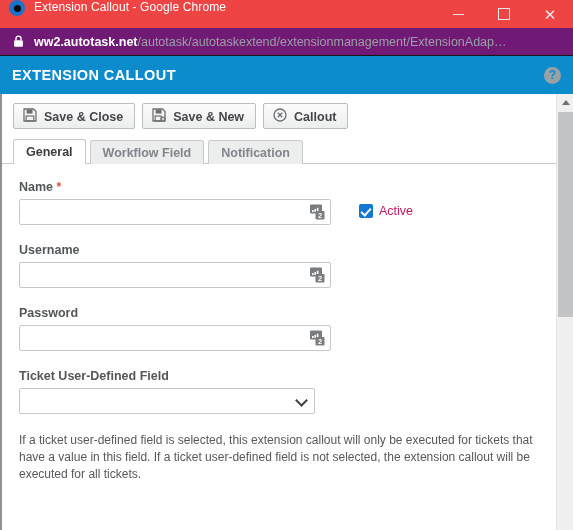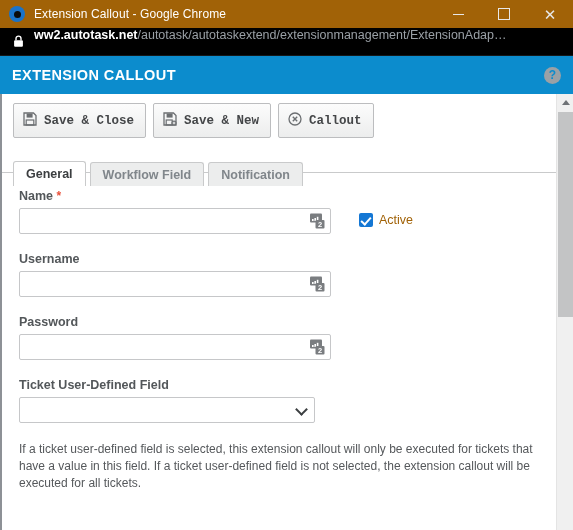--- a/index.html
+++ b/index.html
@@ -7,23 +7,22 @@
     margin: 0; padding: 0;
     width: 573px; height: 530px;
     overflow: hidden;
     background: #ffffff;
     font-family: "Liberation Sans", sans-serif;
   }
 
   
   .titlebar {
     height: 28px;
-    background: #a16207;
-    display: flex;
-    align-items: center;
+    background: #ef4444;
+    display: flex;
     position: relative;
   }
   .chrome-logo {
     width: 16px; height: 16px;
     margin-left: 9px; margin-right: 9px;
     border-radius: 50%;
     background: #1a73c8;
     position: relative;
     flex: none;
   }
@@ -64,22 +63,23 @@
     content: "";
     display: block;
     width: 10px; height: 10px;
     border: 1.4px solid #e8e8e8;
   }
   .win-btn.close { font-size: 15px; font-weight: 300; }
 
   
   .urlbar {
     height: 28px;
-    background: #000000;
-    display: flex;
+    background: #701a75;
+    display: flex;
+    align-items: center;
     border-bottom: 1px solid #15181a;
     overflow: hidden;
   }
   .lock-icon {
     margin-left: 13px;
     margin-right: 10px;
     flex: none;
     display: flex;
     align-items: center;
   }
@@ -132,31 +132,30 @@
   .toolbar {
     display: flex;
     gap: 7px;
     padding: 9px 0 8px 11px;
     background: #ffffff;
   }
   .tb-btn {
     display: inline-flex;
     align-items: center;
     gap: 7px;
-    height: 35px;
+    height: 26px;
     padding: 1px 11px 0 9px;
     background: linear-gradient(#fcfcfc, #eceded);
     border: 1px solid #bcbdbf;
     border-radius: 2px;
     font-size: 12.5px;
     font-weight: bold;
     color: #444648;
     white-space: nowrap;
     cursor: default;
-    font-family: Liberation Mono, monospace;
   }
 
   
   .tabs {
     display: flex;
     align-items: flex-end;
     gap: 4px;
     padding-left: 11px;
     height: 27px;
     border-bottom: 1px solid #c9cacb;
@@ -168,21 +167,21 @@
     display: flex;
     align-items: center;
     font-size: 12.5px;
     font-weight: bold;
     color: #80868b;
     background: #eceded;
     border: 1px solid #c9cacb;
     border-bottom: none;
     border-radius: 3px 3px 0 0;
     position: relative;
-    top: 14px;
+    top: 1px;
     cursor: default;
   }
   .tab.active {
     background: #ffffff;
     color: #3b3e40;
     height: 25px;
     z-index: 2;
   }
   .tab.active::after {
     content: "";
@@ -250,21 +249,21 @@
     content: "";
     position: absolute;
     left: 4px; top: 1.5px;
     width: 4px; height: 8px;
     border: solid #ffffff;
     border-width: 0 2px 2px 0;
     transform: rotate(42deg);
   }
   .cbox-label {
     font-size: 12.5px;
-    color: #a16207;
+    color: #be185d;
   }
 
   .select-wrap { position: relative; width: 296px; }
   .select-box {
     width: 296px;
     height: 26px;
     border: 1px solid #c6c7c9;
     border-radius: 2px;
     background: #ffffff;
     font-size: 12.5px;

